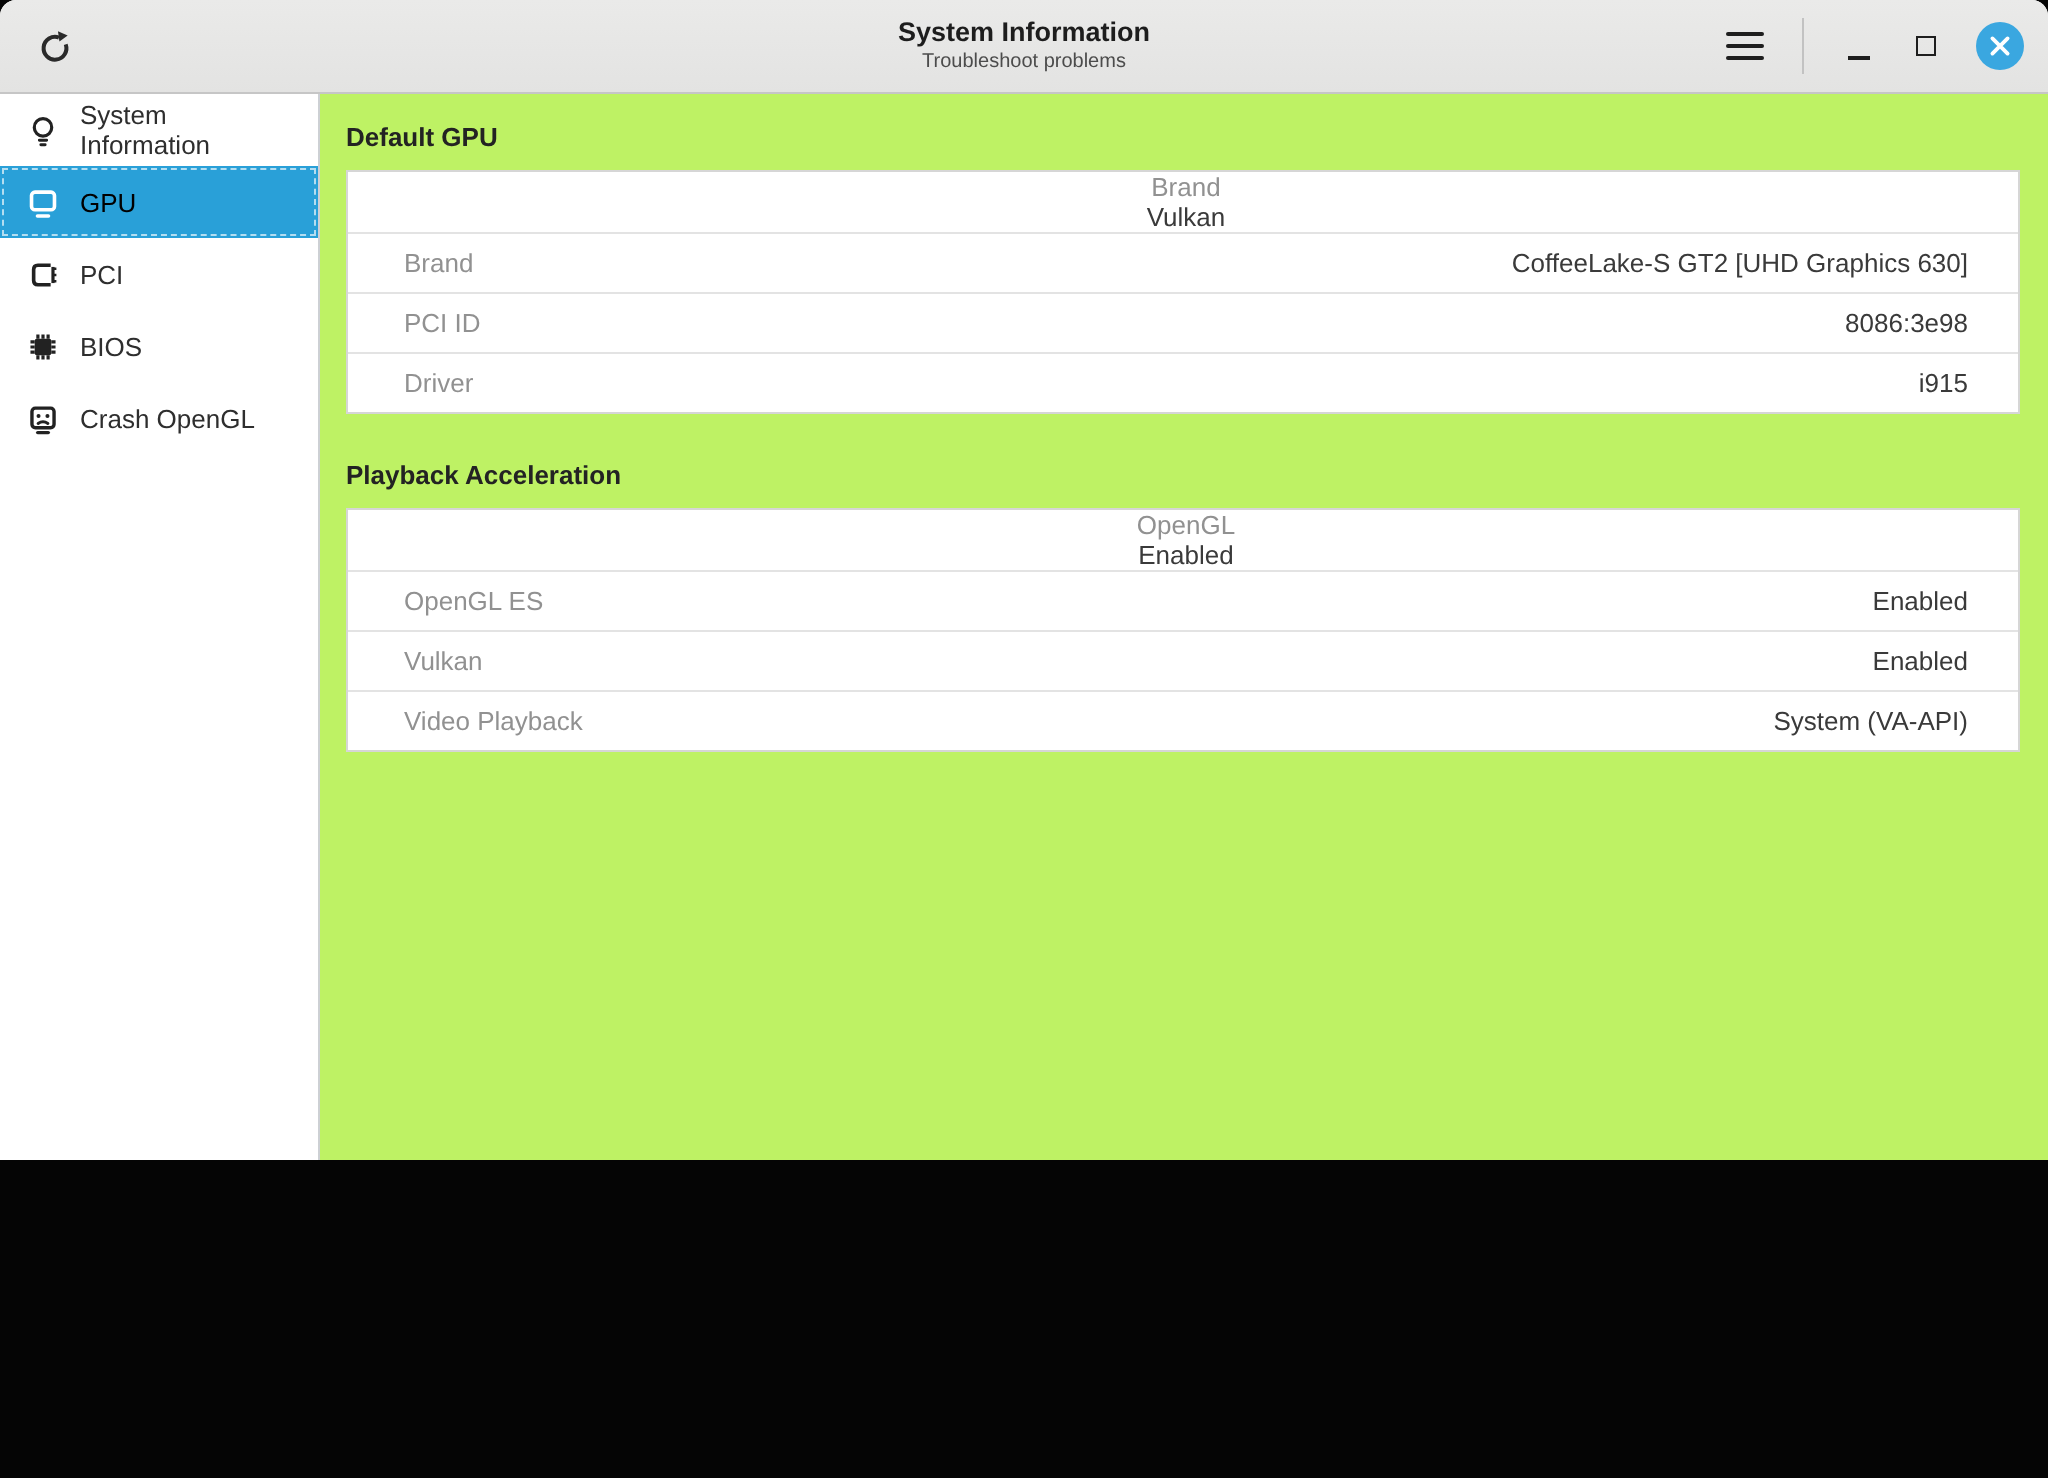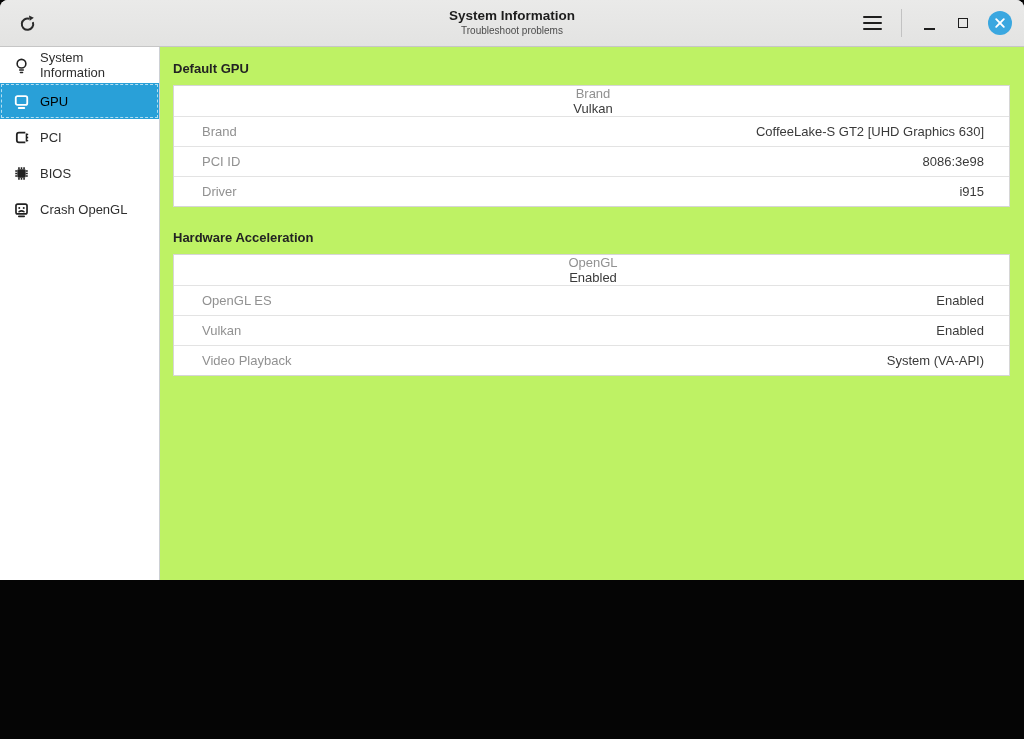--- a/index.html
+++ b/index.html
@@ -175,21 +175,21 @@
         <div class="info-row">
           <span class="lbl">PCI ID</span>
           <span class="val">8086:3e98</span>
         </div>
         <div class="info-row">
           <span class="lbl">Driver</span>
           <span class="val">i915</span>
         </div>
       </div>
 
-      <div class="section-title second">Hardware Acceleration</div>
+      <div class="section-title second">Playback Acceleration</div>
       <div class="info-table">
         <div class="info-row">
           <span class="lbl">OpenGL</span>
           <span class="val">Enabled</span>
         </div>
         <div class="info-row">
           <span class="lbl">OpenGL ES</span>
           <span class="val">Enabled</span>
         </div>
         <div class="info-row">

